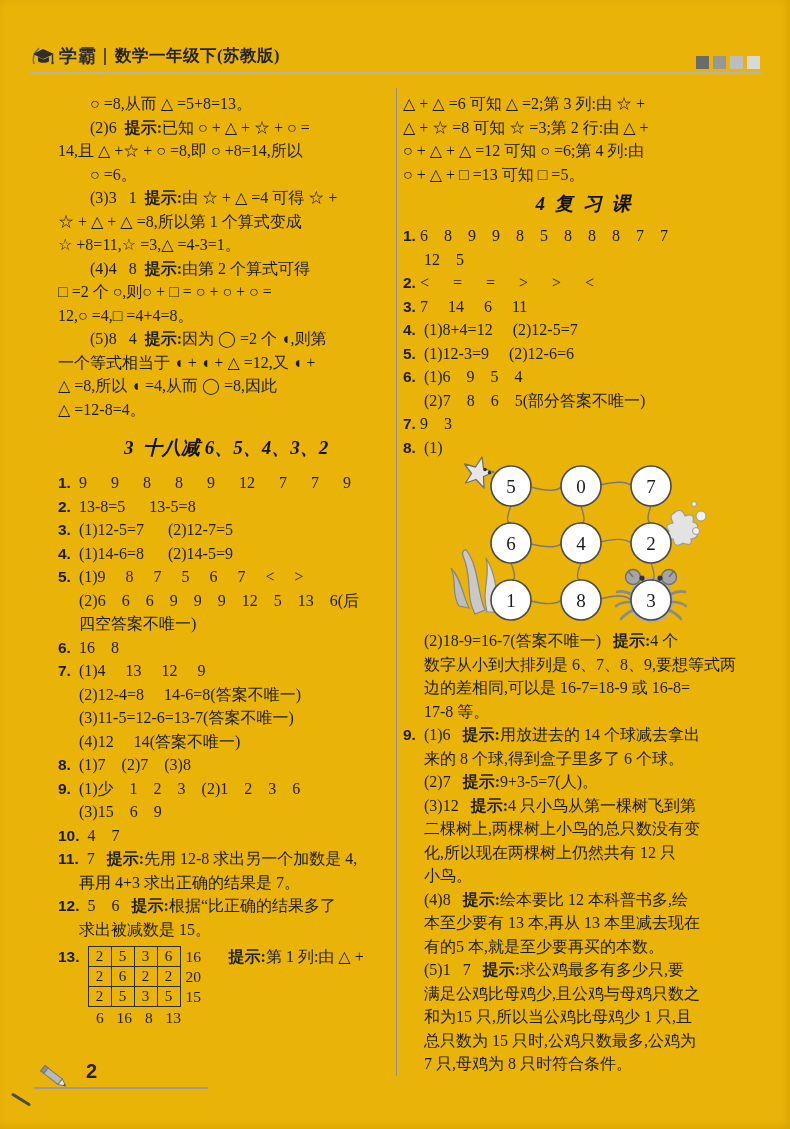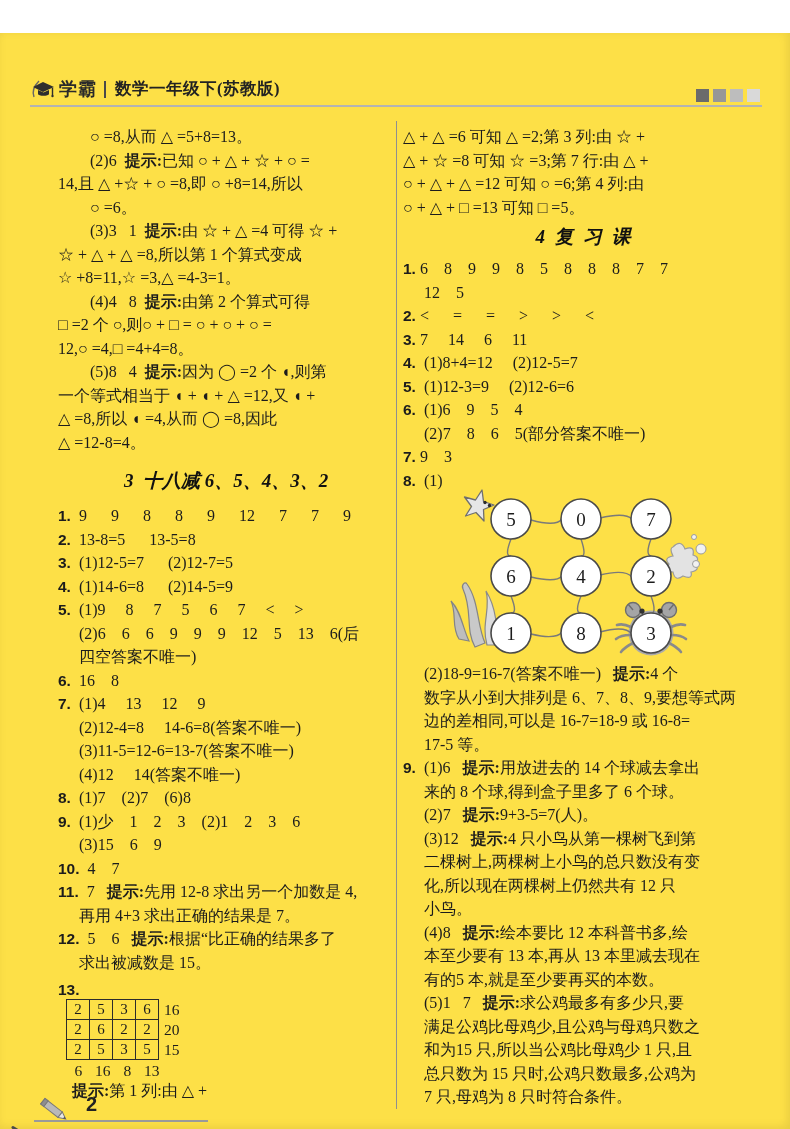--- a/index.html
+++ b/index.html
@@ -1,22 +1,22 @@
 <!DOCTYPE html>
 <html><head>
 <meta charset="utf-8">
 <style>
   html,body{margin:0;padding:0}
   body{
     width:790px;height:1129px;position:relative;overflow:hidden;
     background:#ffffff;color:#1c1c1c;
     font-family:"Liberation Serif","DejaVu Serif",serif;
   }
-  .page{position:absolute;inset:0;background:#fde047;
-    box-shadow:inset -4px 0 8px rgba(0,0,0,.05), inset 0 -4px 8px rgba(0,0,0,.04);margin-top:33px;}
+  .page{position:absolute;inset:0;background:#eab308;
+    box-shadow:inset -4px 0 8px rgba(0,0,0,.05), inset 0 -4px 8px rgba(0,0,0,.04);}
   
   .hdr{position:absolute;left:30px;top:40px;width:732px;height:32px;
     border-bottom:2px solid #b3b3b3;display:flex;align-items:center;}
   .logo{display:flex;align-items:center;gap:3px;}
   .logo svg{display:block}
   .logo-t{font-weight:bold;font-size:18px;color:#2a2a2a;letter-spacing:1px;
     font-family:"Liberation Sans","DejaVu Sans",sans-serif;}
   .hdr-sep{width:2px;height:17px;background:#4a4a4a;margin:0 9px 0 7px;}
   .hdr-title{font-weight:bold;font-size:16.5px;color:#222;letter-spacing:.5px;
     font-family:Liberation Serif, serif;}
@@ -32,21 +32,21 @@
   .line{white-space:pre;line-height:23.5px;font-size:16px;}
   .ind0{margin-left:0}
   .ind1{margin-left:32px}
   .ind2{margin-left:21px}
   .b{font-weight:bold}
   .bn{font-weight:bold;font-family:"Liberation Sans","DejaVu Sans",sans-serif;font-size:15.5px}
   h2{font-weight:bold;text-align:center;font-size:19px;color:#111;
      margin:14px 0 10px 0;line-height:26px;white-space:pre;font-style:italic;}
   .col-r h2{margin:5px 0 7px 0;}
   
-  .q13{display:flex;align-items:flex-start;margin-top:5px;flex-direction:column;}
+  .q13{display:flex;align-items:flex-start;margin-top:5px;}
   .q13-label{padding-top:2px;}
   .q13-body{margin-left:8px;}
   table.gtab{border-collapse:collapse;}
   table.gtab td{width:22px;height:19px;border:1.6px solid #2c2c2c;text-align:center;
     font-size:15px;padding:0;line-height:19px;}
   table.gtab td.sum{border:none;text-align:left;padding-left:5px;width:28px;font-size:15.5px;}
   .gcols{display:flex;margin-top:2px;}
   .gcols span{width:24.5px;text-align:center;font-size:15.5px;}
   .q13-hint{margin-left:14px;white-space:pre;font-size:16px;padding-top:1px;}
   
@@ -116,21 +116,21 @@
         <div class="line ind0"><span class="bn">3.</span><span>  (1)12-5=7      (2)12-7=5</span></div>
         <div class="line ind0"><span class="bn">4.</span><span>  (1)14-6=8      (2)14-5=9</span></div>
         <div class="line ind0"><span class="bn">5.</span><span>  (1)9     8     7     5     6     7     &lt;     &gt;</span></div>
         <div class="line ind2"><span>(2)6    6    6    9    9    9    12    5    13    6(后</span></div>
         <div class="line ind2"><span>四空答案不唯一)</span></div>
         <div class="line ind0"><span class="bn">6.</span><span>  16    8</span></div>
         <div class="line ind0"><span class="bn">7.</span><span>  (1)4     13     12     9</span></div>
         <div class="line ind2"><span>(2)12-4=8     14-6=8(答案不唯一)</span></div>
         <div class="line ind2"><span>(3)11-5=12-6=13-7(答案不唯一)</span></div>
         <div class="line ind2"><span>(4)12     14(答案不唯一)</span></div>
-        <div class="line ind0"><span class="bn">8.</span><span>  (1)7    (2)7    (6)8</span></div>
+        <div class="line ind0"><span class="bn">8.</span><span>  (1)7    (2)7    (3)8</span></div>
         <div class="line ind0"><span class="bn">9.</span><span>  (1)少    1    2    3    (2)1    2    3    6</span></div>
         <div class="line ind2"><span>(3)15    6    9</span></div>
         <div class="line ind0"><span class="bn">10.</span><span>  4    7</span></div>
         <div class="line ind0"><span class="bn">11.</span><span>  7   </span><span class="b">提示:</span><span>先用 12-8 求出另一个加数是 4,</span></div>
         <div class="line ind2"><span>再用 4+3 求出正确的结果是 7。</span></div>
         <div class="line ind0"><span class="bn">12.</span><span>  5    6   </span><span class="b">提示:</span><span>根据“比正确的结果多了</span></div>
         <div class="line ind2"><span>求出被减数是 15。</span></div>
       </div>
 
     <div class="q13">
@@ -168,21 +168,21 @@
           <span>13</span>
         </div>
       </div>
       <div class="q13-hint"><span class="b">提示:</span><span>第 1 列:由 △ +</span></div>
     </div>
   </div>
 
   <div class="col col-r">
     <div>
         <div class="line ind0"><span>△ + △ =6 可知 △ =2;第 3 列:由 ☆ +</span></div>
-        <div class="line ind0"><span>△ + ☆ =8 可知 ☆ =3;第 7 行:由 △ +</span></div>
+        <div class="line ind0"><span>△ + ☆ =8 可知 ☆ =3;第 2 行:由 △ +</span></div>
         <div class="line ind0"><span>○ + △ + △ =12 可知 ○ =6;第 4 列:由</span></div>
         <div class="line ind0"><span>○ + △ + □ =13 可知 □ =5。</span></div>
       </div>
     <h2>4  复  习  课</h2>
     <div>
         <div class="line ind0"><span class="bn">1.</span><span> 6    8    9    9    8    5    8    8    8    7    7</span></div>
         <div class="line ind2"><span>12    5</span></div>
         <div class="line ind0"><span class="bn">2.</span><span> &lt;      =      =      &gt;      &gt;      &lt;</span></div>
         <div class="line ind0"><span class="bn">3.</span><span> 7     14     6     11</span></div>
         <div class="line ind0"><span class="bn">4.</span><span>  (1)8+4=12     (2)12-5=7</span></div>
@@ -259,21 +259,21 @@
           <text class="ntext" x="136" y="151">8</text>
           <text class="ntext" x="206" y="151">3</text>
         </g>
       </svg>
     </div>
 
     <div>
         <div class="line ind2"><span>(2)18-9=16-7(答案不唯一)   </span><span class="b">提示:</span><span>4 个</span></div>
         <div class="line ind2"><span>数字从小到大排列是 6、7、8、9,要想等式两</span></div>
         <div class="line ind2"><span>边的差相同,可以是 16-7=18-9 或 16-8=</span></div>
-        <div class="line ind2"><span>17-5 等。</span></div>
+        <div class="line ind2"><span>17-8 等。</span></div>
         <div class="line ind0"><span class="bn">9.</span><span>  (1)6   </span><span class="b">提示:</span><span>用放进去的 14 个球减去拿出</span></div>
         <div class="line ind2"><span>来的 8 个球,得到盒子里多了 6 个球。</span></div>
         <div class="line ind2"><span>(2)7   </span><span class="b">提示:</span><span>9+3-5=7(人)。</span></div>
         <div class="line ind2"><span>(3)12   </span><span class="b">提示:</span><span>4 只小鸟从第一棵树飞到第</span></div>
         <div class="line ind2"><span>二棵树上,两棵树上小鸟的总只数没有变</span></div>
         <div class="line ind2"><span>化,所以现在两棵树上仍然共有 12 只</span></div>
         <div class="line ind2"><span>小鸟。</span></div>
         <div class="line ind2"><span>(4)8   </span><span class="b">提示:</span><span>绘本要比 12 本科普书多,绘</span></div>
         <div class="line ind2"><span>本至少要有 13 本,再从 13 本里减去现在</span></div>
         <div class="line ind2"><span>有的5 本,就是至少要再买的本数。</span></div>

